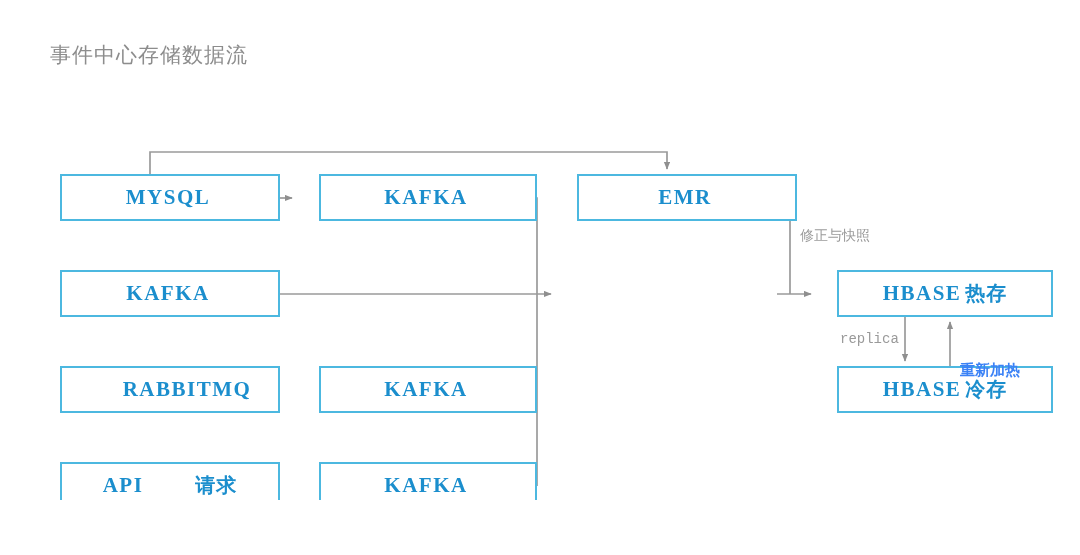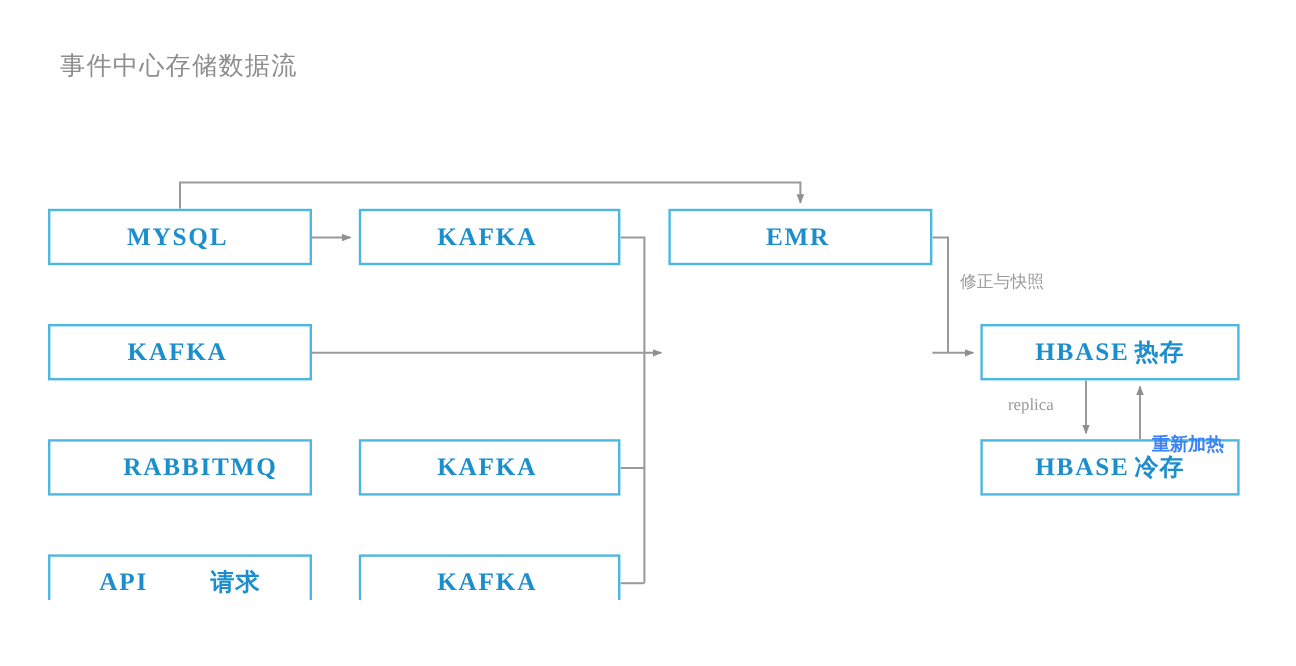--- a/index.html
+++ b/index.html
@@ -40,20 +40,21 @@
     display:flex;
     align-items:center;
     justify-content:center;
     color:#1b8ecd;
     font-family:"Liberation Serif","DejaVu Serif",serif;
     font-weight:bold;
     font-size:21px;
     letter-spacing:1.5px;
     white-space:nowrap;
     z-index:3;
+    margin-left:20px;
   }
   .node .cjk{
     font-family:"DejaVu Sans","Liberation Sans",sans-serif;
     font-weight:bold;
     font-size:20px;
     letter-spacing:1px;
     margin-left:4px;
   }
   .edge-label{
     position:absolute;
@@ -64,21 +65,21 @@
     z-index:4;
     font-family:"DejaVu Sans","Liberation Sans",sans-serif;
   }
   .edge-label.strong{
     color:#3b82f6;
     font-weight:bold;
     font-size:15px;
     margin-top:32px;
   }
   .edge-label.latin{
-    font-family:Liberation Serif, serif;
+    font-family:Liberation Mono, monospace;
     font-weight:normal;
   }
 </style>
 </head>
 <body>
 
 <div id="canvas">
 
   <div class="page-title">事件中心存储数据流</div>
 

